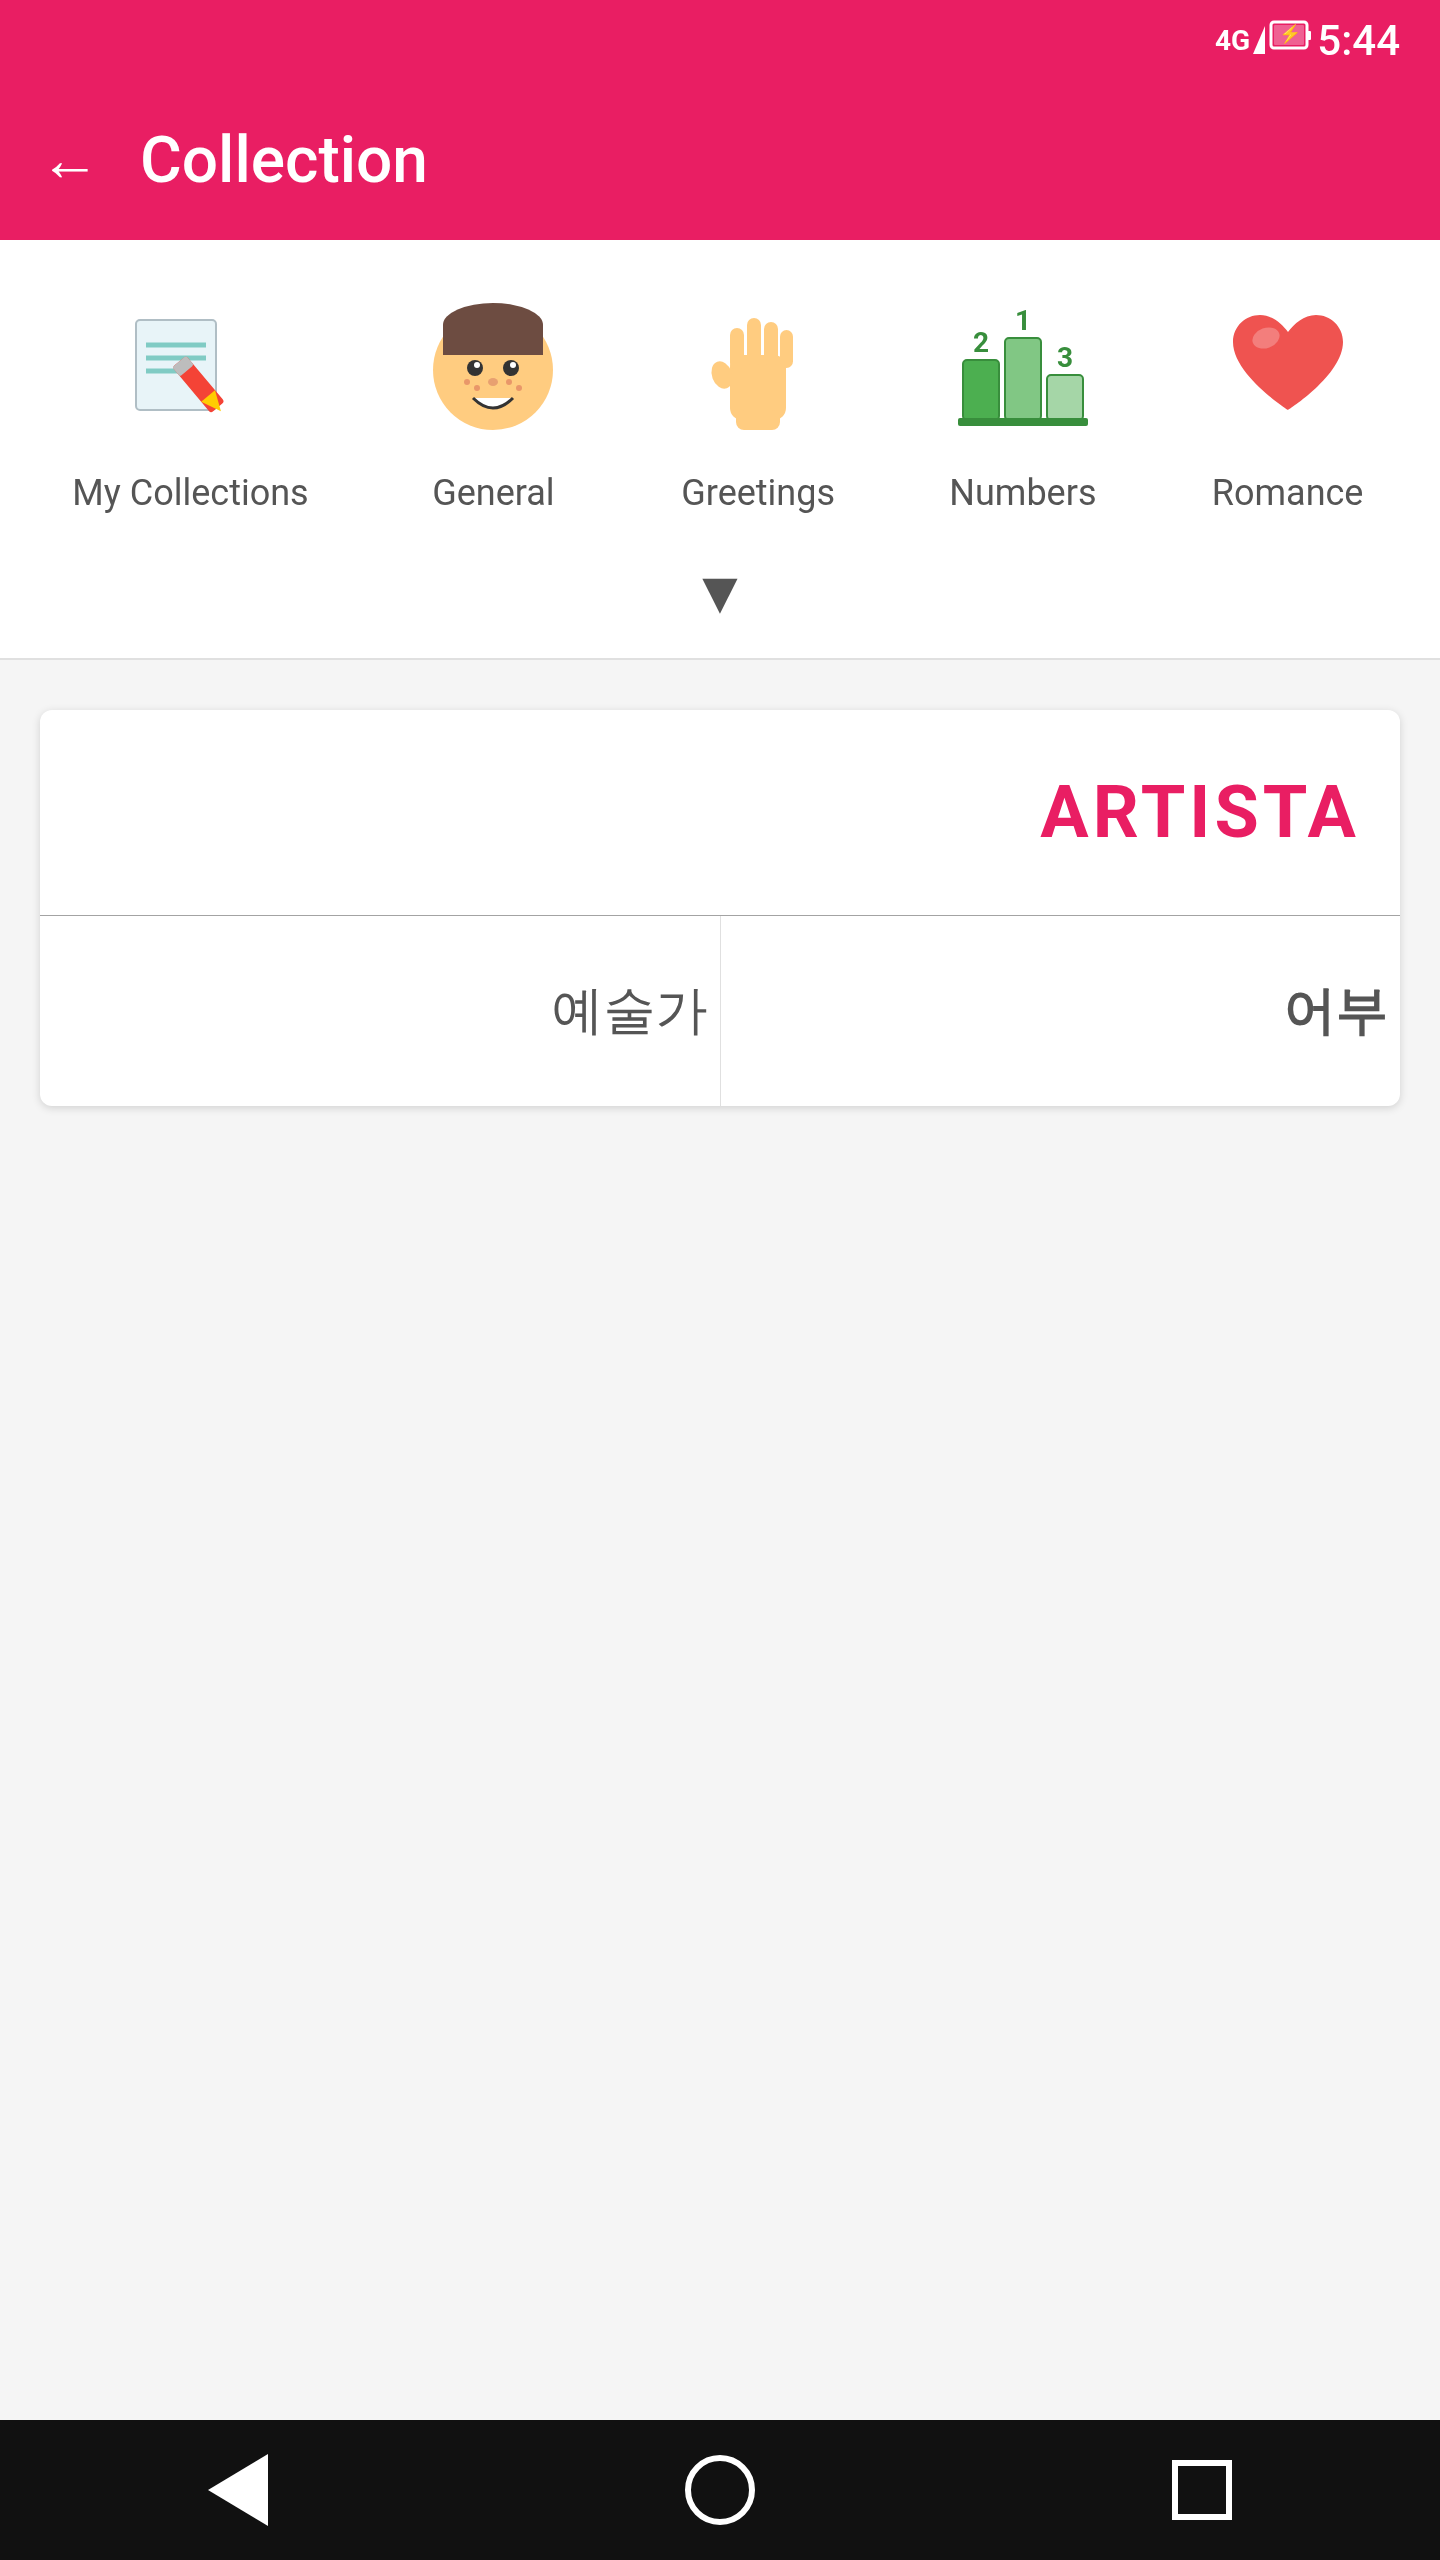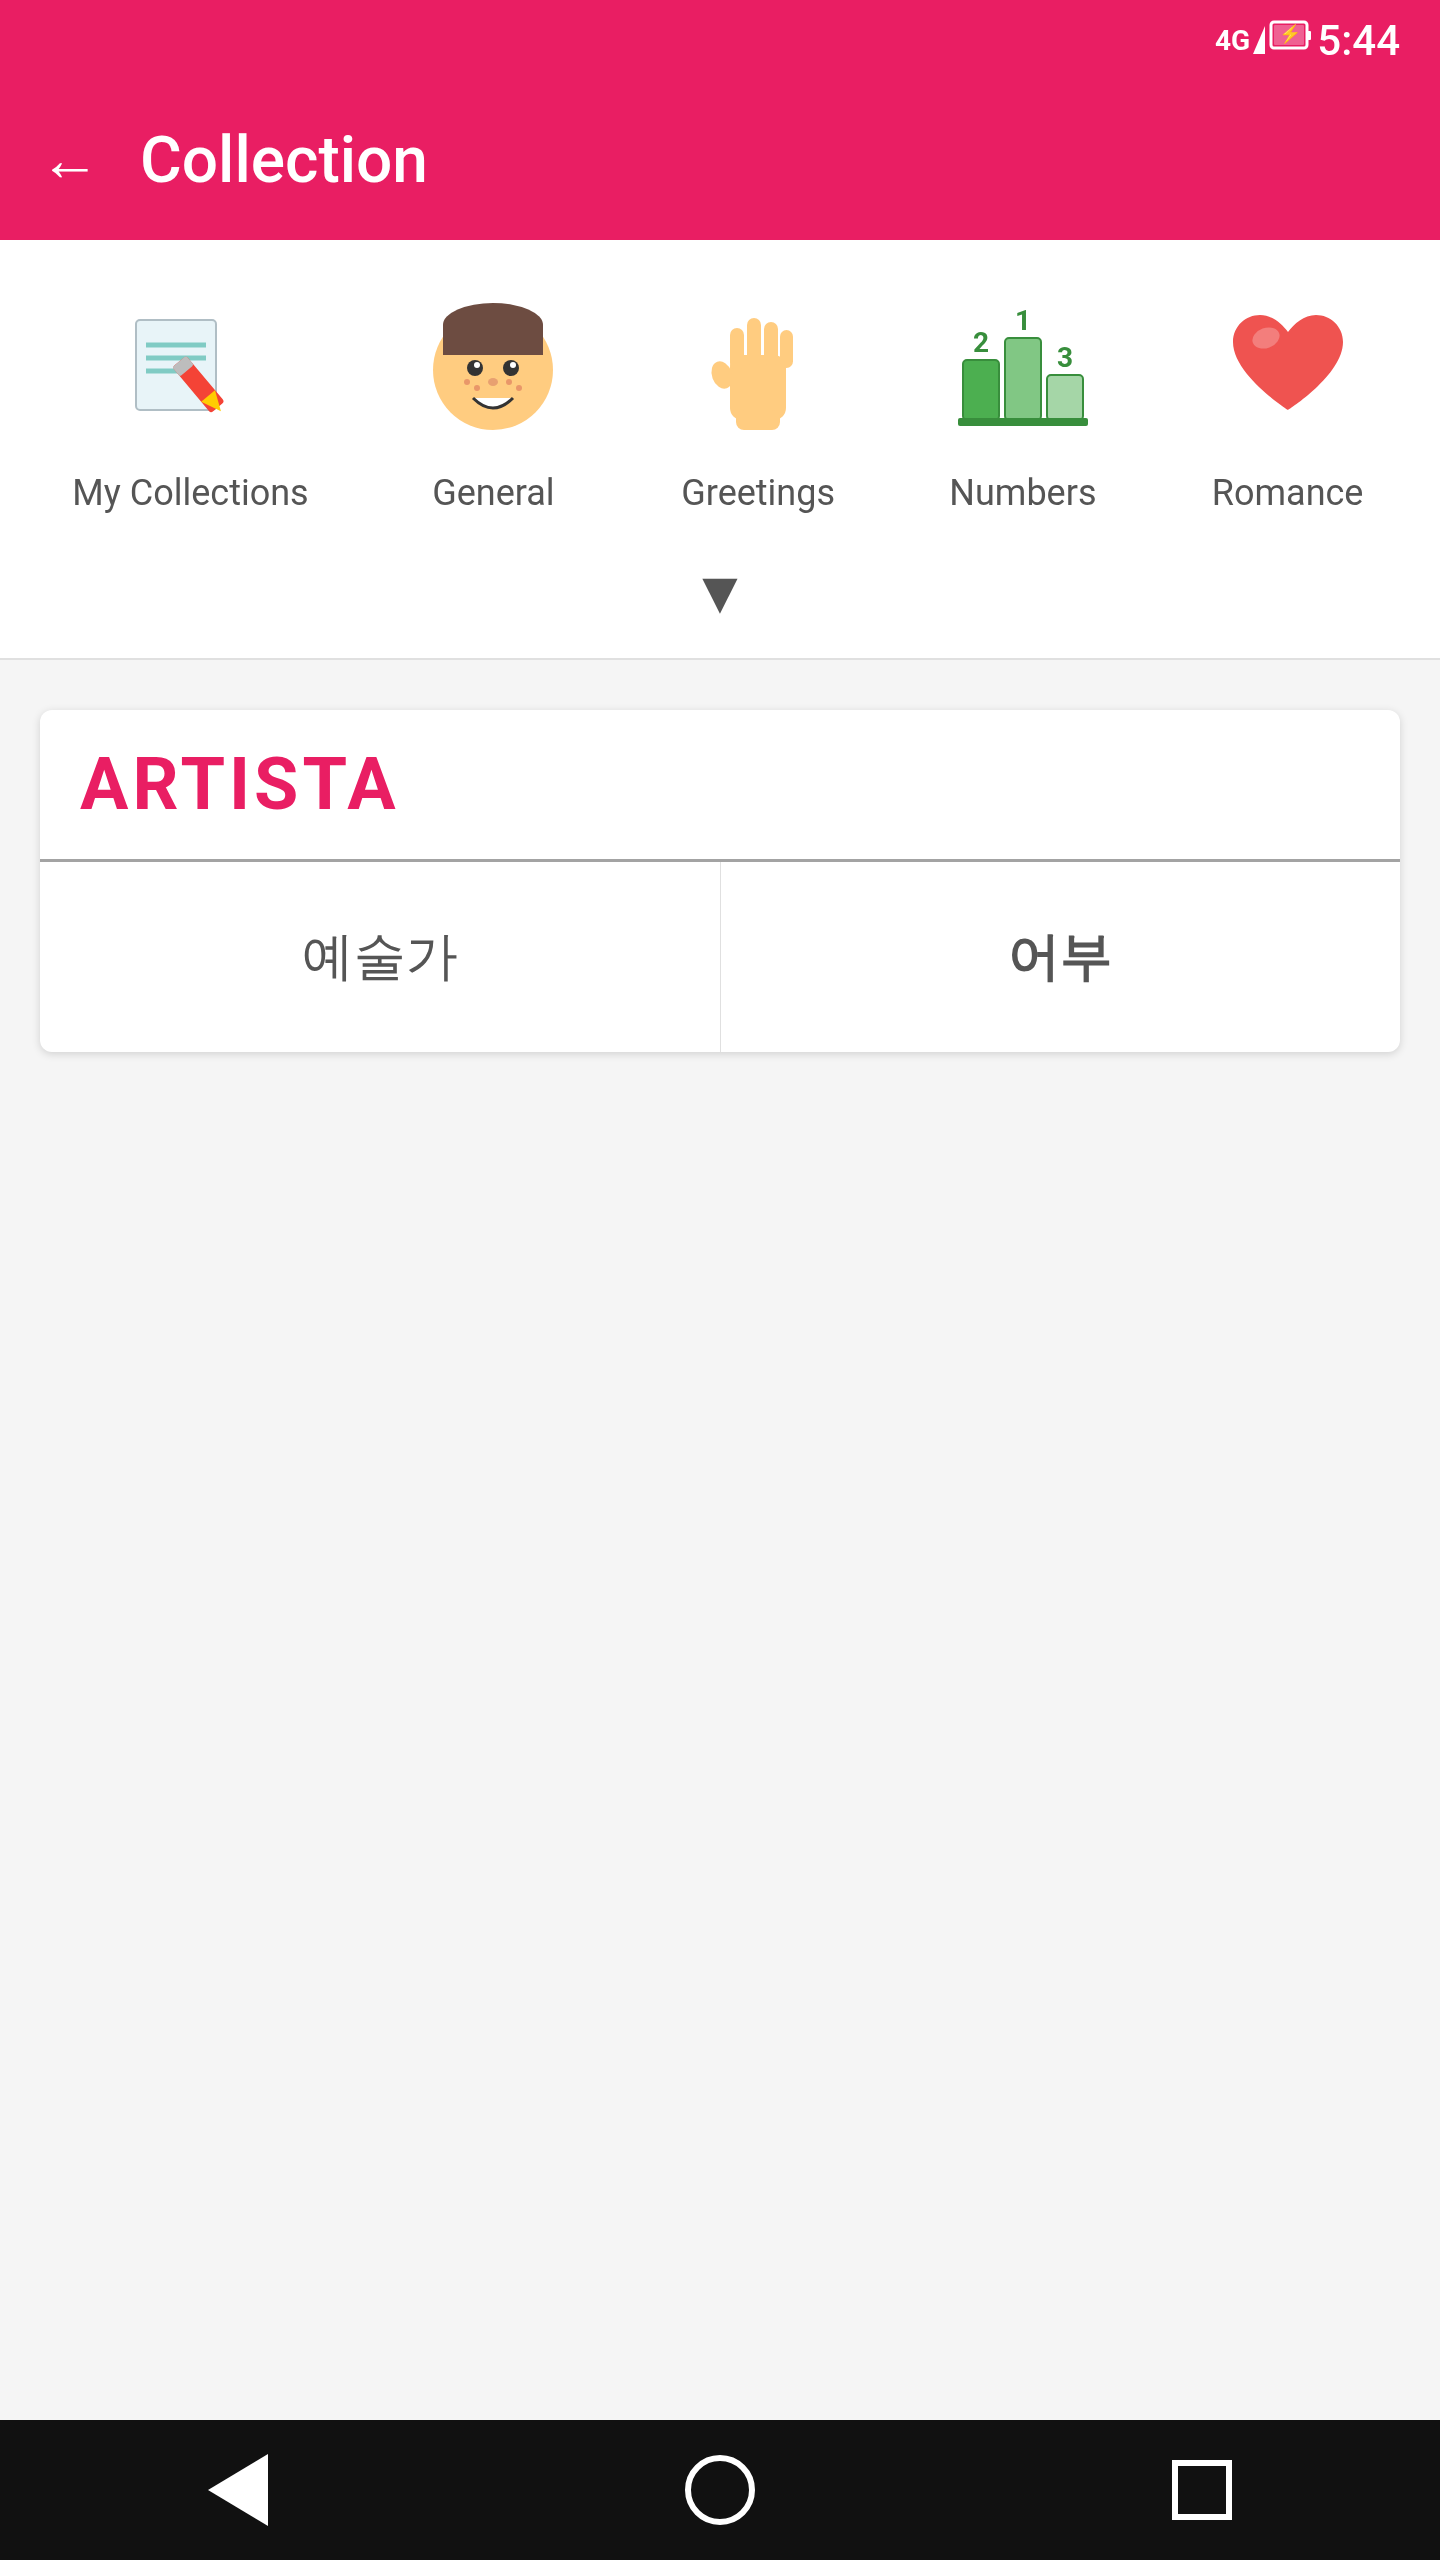--- a/index.html
+++ b/index.html
@@ -117,38 +117,38 @@
 
     
     .flashcard {
       background: white;
       border-radius: 12px;
       box-shadow: 0 2px 8px rgba(0,0,0,0.15);
       overflow: hidden;
       width: 100%;
     }
     .flashcard-word {
-      padding: 32px 40px;
-      text-align: left;
-      border-bottom: 3px solid #a3a3a3;
+      padding: 60px 40px;
+      text-align: right;
+      border-bottom: 1px solid #a3a3a3;
     }
     .flashcard-word-text {
       font-size: 72px;
       font-weight: 700;
       color: #e91e63;
       letter-spacing: 4px;
     }
     .flashcard-choices {
       display: flex;
       width: 100%;
     }
     .flashcard-choice {
       flex: 1;
-      padding: 60px 32px;
-      text-align: center;
+      padding: 60px 12px;
+      text-align: right;
       font-size: 52px;
       color: #555;
       cursor: pointer;
       border-right: 1px solid #e0e0e0;
     }
     .flashcard-choice:last-child {
       border-right: none;
       font-weight: bold;
     }
 

